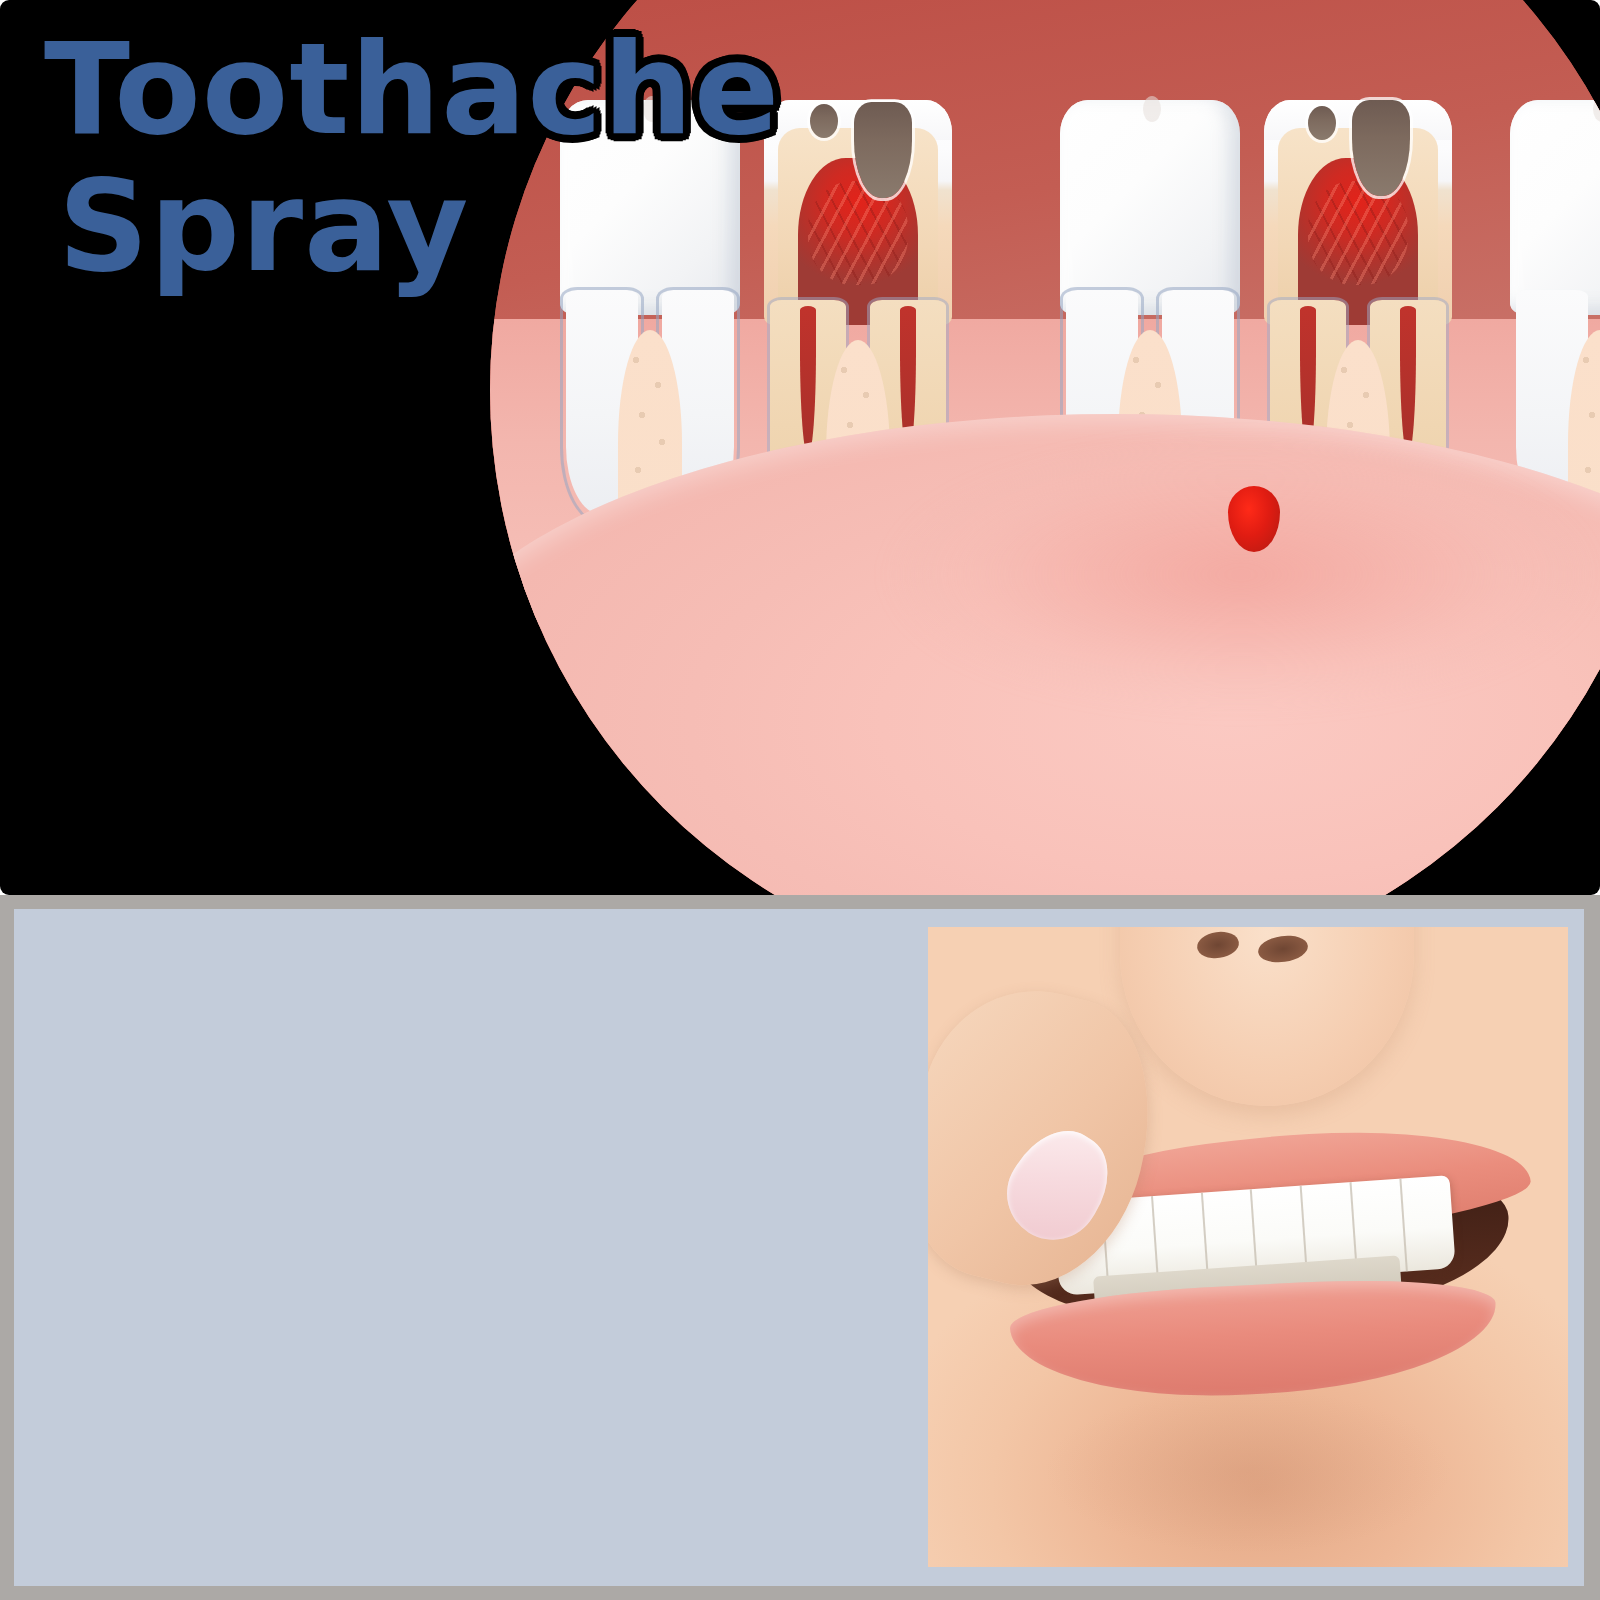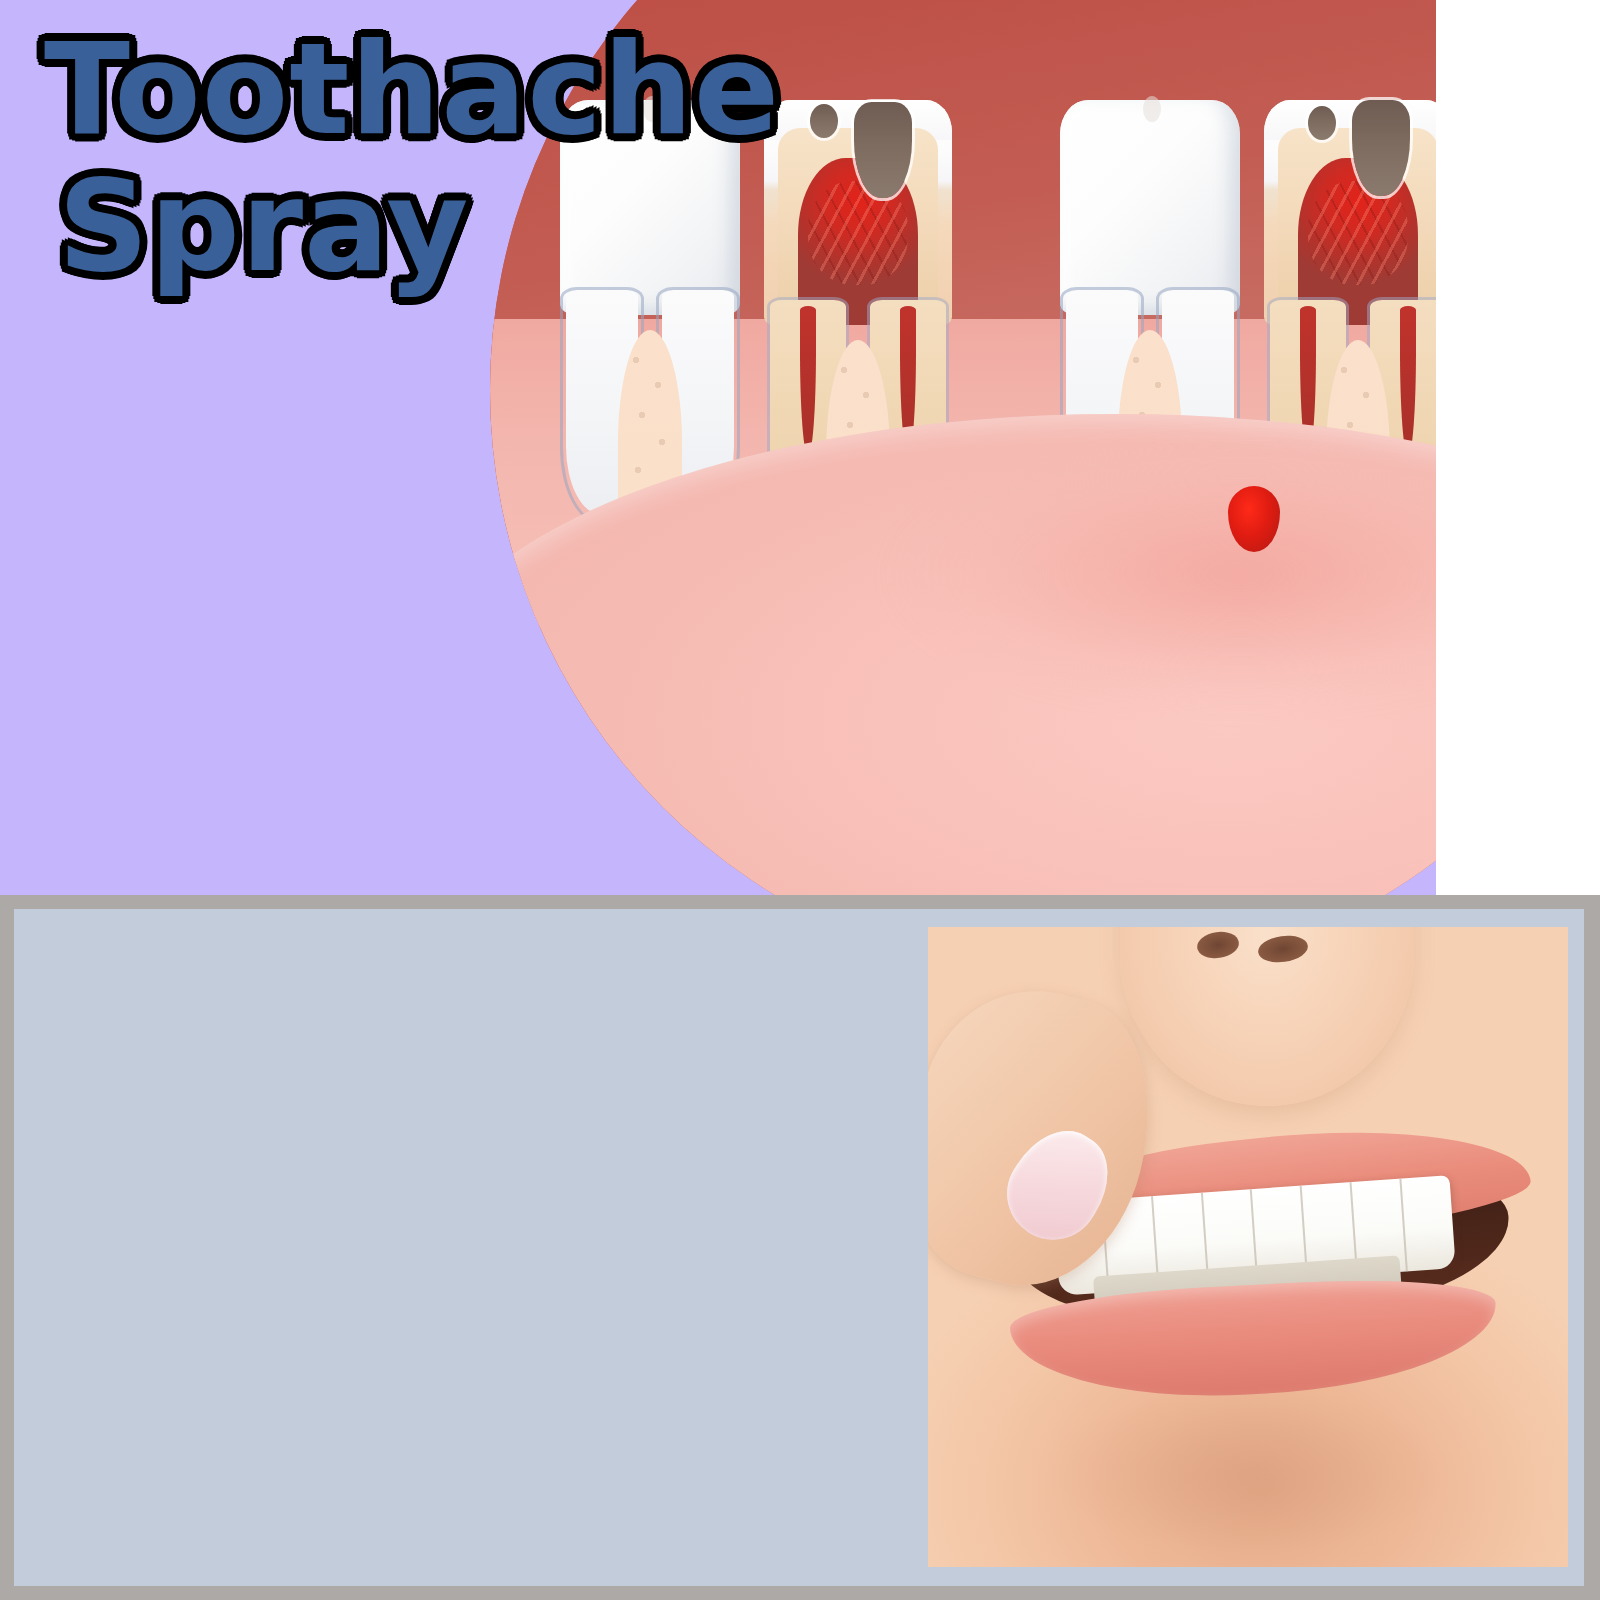--- a/index.html
+++ b/index.html
@@ -18,24 +18,25 @@
     width: 1600px;
     height: 1600px;
     background: #ffffff;
     overflow: hidden;
   }
 
   
   #hero {
     position: absolute;
     left: 0; top: 0;
-    width: 1436px;
+    width: 1600px;
     height: 895px;
-    background: #c4b5fd;
-    overflow: hidden;
+    background: #000000;
+    overflow: hidden;
+    border-radius: 9px;
   }
 
   
   #mouth-circle {
     position: absolute;
     left: 490px;
     top: -200px;
     width: 1180px;
     height: 1180px;
     border-radius: 50%;

